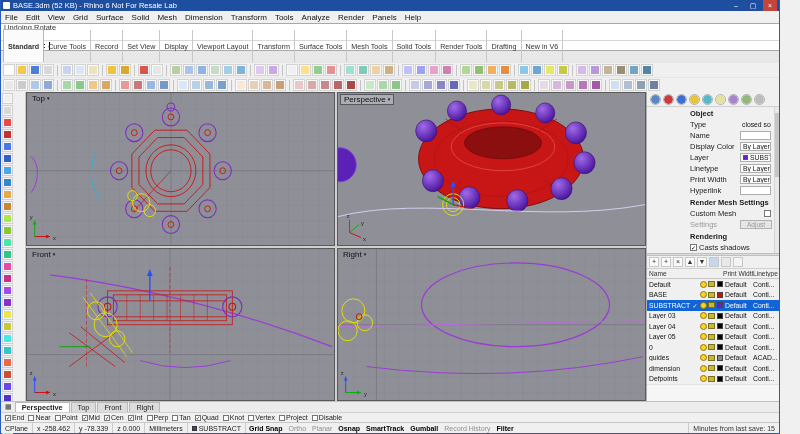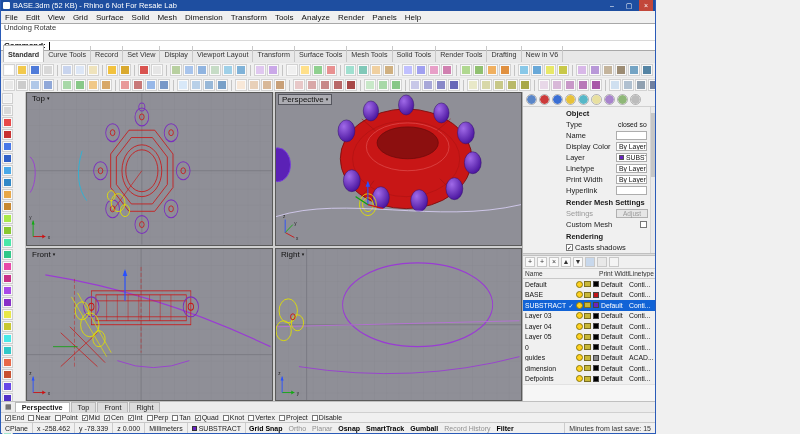--- a/index.html
+++ b/index.html
@@ -1,17 +1,17 @@
 <!DOCTYPE html>
 <html><head>
 <meta charset="utf-8">
 <style>
   *{margin:0;padding:0;box-sizing:border-box;font-family:"Liberation Sans",sans-serif;}
   html,body{width:800px;height:434px;overflow:hidden;background:#f0f0f0;}
-  .window{width:656px;height:434px;display:flex;flex-direction:column;border:1px solid #2a5bb8;border-top:none;background:#f0f0f0;}
+  .window{width:780px;height:434px;display:flex;flex-direction:column;border:1px solid #2a5bb8;border-top:none;background:#f0f0f0;}
 
   
   .titlebar{height:11px;background:#1e4ea0;color:#fff;display:flex;align-items:center;font-size:7.5px;padding:0 2px;gap:3px;flex:0 0 auto;}
   .appicon{width:7px;height:7px;background:#fff;border-radius:1px;flex:0 0 auto;}
   .titlebar .title{flex:1;white-space:nowrap;overflow:hidden;}
   .wc{width:14px;height:11px;display:flex;align-items:center;justify-content:center;font-size:7px;line-height:7px;}
   .wc.close{background:#c2473a;}
 
   
   .menubar{height:12px;display:flex;align-items:center;font-size:8px;background:#f0f0f0;flex:0 0 auto;}
@@ -19,21 +19,21 @@
 
   
   .cmdhist{height:17px;background:#fff;border-top:1px solid #a8a8a8;font-size:7.5px;line-height:8.5px;padding-left:3px;color:#333;flex:0 0 auto;overflow:hidden;}
   .cmdline{height:11px;background:#fff;border-top:1px solid #d8d8d8;border-bottom:1px solid #a8a8a8;display:flex;align-items:center;padding-left:3px;font-size:8px;flex:0 0 auto;}
   .cmdlabel{font-weight:bold;color:#000;}
   .caret{width:1px;height:8px;background:#000;margin-left:3px;animation:blink 1s steps(1) infinite;}
   @keyframes blink{50%{opacity:0;}}
 
   
   .tabbar{height:11px;display:flex;align-items:flex-end;font-size:7.2px;background:#e8e8e8;flex:0 0 auto;padding-left:2px;}
-  .ttab{padding:8px 4px;border-right:1px solid #c8c8c8;color:#333;height:10px;display:flex;align-items:center;white-space:nowrap;}
+  .ttab{padding:16px 4px;border-right:1px solid #c8c8c8;color:#333;height:10px;display:flex;align-items:center;white-space:nowrap;}
   .ttab.active{background:#fbfbfb;border:1px solid #b8b8b8;border-bottom:none;font-weight:bold;}
 
   
   .toolbar{height:15px;display:flex;align-items:center;padding-left:2px;gap:1px;background:#f0f0f0;border-top:1px solid #e6e6e6;flex:0 0 auto;overflow:hidden;}
   .tbicon{width:12px;height:12px;background:#fafafa;border:1px solid #d2d2d2;display:flex;align-items:center;justify-content:center;flex:0 0 auto;}
   .tbicon .dot{width:8px;height:8px;display:block;}
   .tbsep{width:1px;height:11px;background:#c4c4c4;margin:0 2px;flex:0 0 auto;}
 
   
   .main{flex:1;display:flex;min-height:0;}
@@ -837,26 +837,26 @@
               </div>
               <div class="prow">
                 <span class="plabel">Hyperlink</span>
                 <span class="pval box">
                   <span></span>
                 </span>
               </div>
             </div>
           <div class="sech">Render Mesh Settings</div>
           <div class="prow">
+            <span class="plabel">Custom Mesh</span>
+            <span class="chk right" id="cmchk"></span>
+          </div>
+          <div class="prow">
             <span class="plabel dim">Settings</span>
             <button class="btn">Adjust</button>
-          </div>
-          <div class="prow">
-            <span class="plabel">Custom Mesh</span>
-            <span class="chk right" id="cmchk"></span>
           </div>
           <div class="sech">Rendering</div>
           <div class="prow">
             <span class="chk" id="cschk">✓</span>
             <span class="plabel wide">Casts shadows</span>
           </div>
         </div>
         <div class="sbar">
             <div class="thumb"></div>
           </div>

